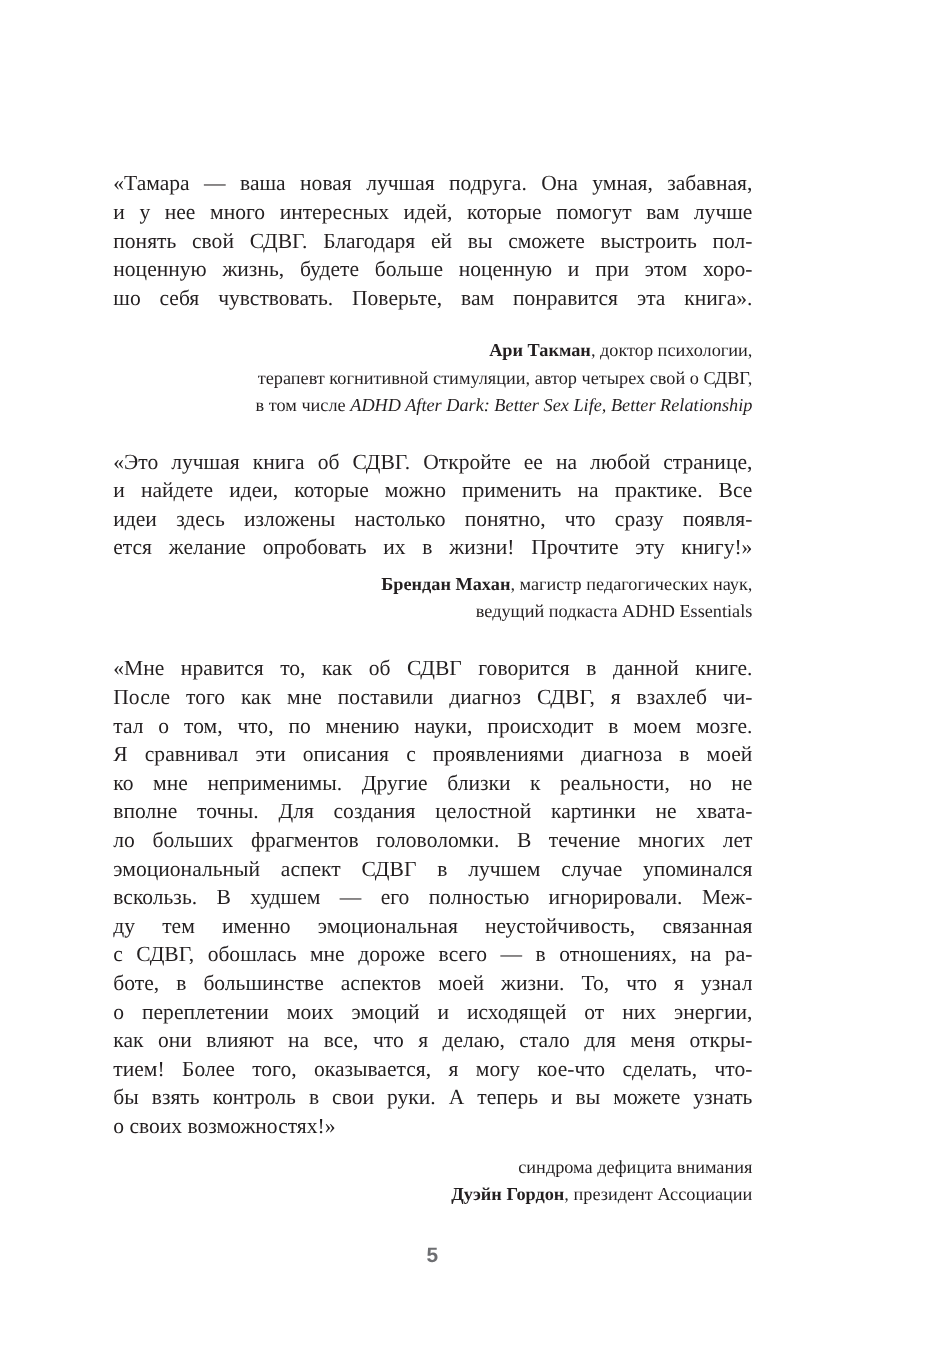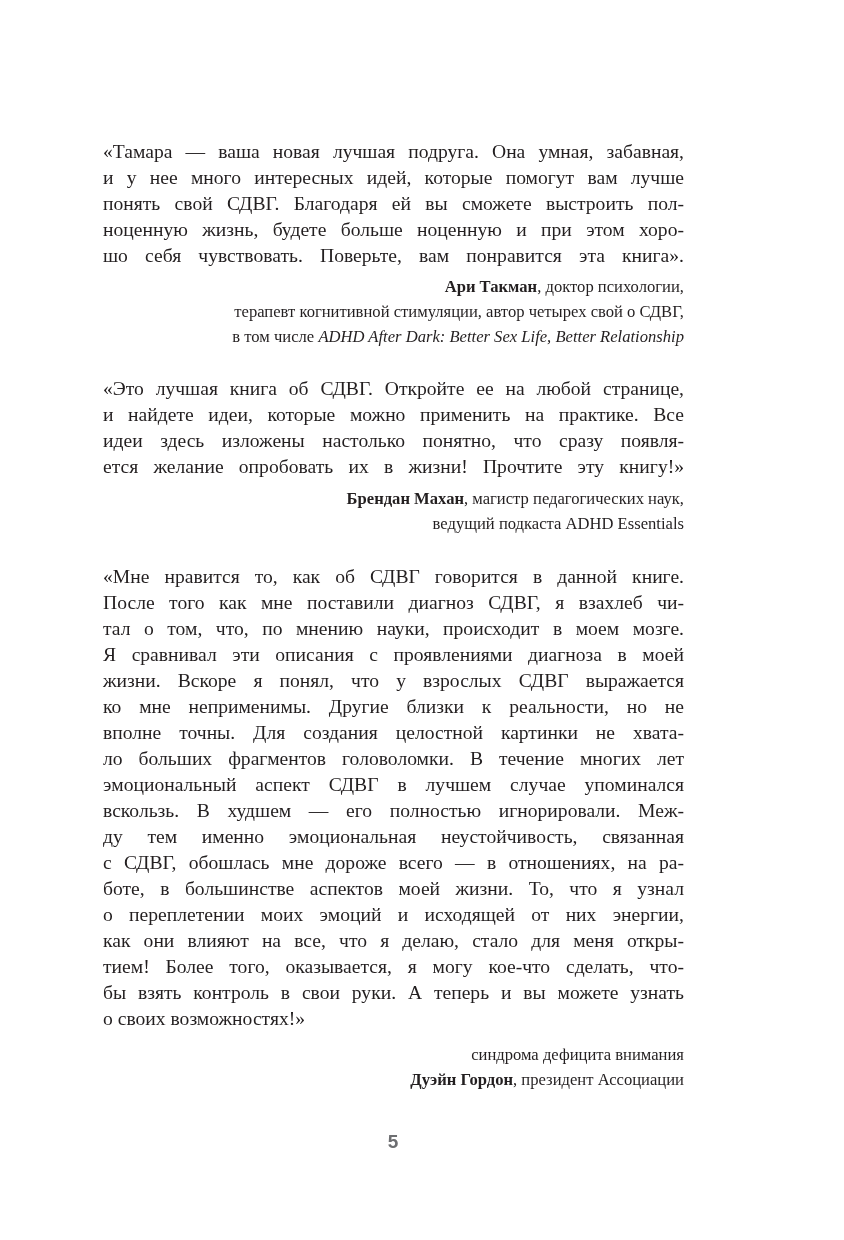--- a/index.html
+++ b/index.html
@@ -11,21 +11,21 @@
       width: 844px;
       height: 1240px;
       position: relative;
       overflow: hidden;
       font-family: "Liberation Serif", "DejaVu Serif", serif;
       color: #231f20;
     }
     .page {
       position: absolute;
       left: 103px;
-      top: 139px;
+      top: 155px;
       width: 581px;
     }
     .quote {
       font-size: 19.6px;
       line-height: 26px;
       margin: 0;
     }
     .quote .line {
       display: block;
       text-align: justify;
@@ -38,21 +38,21 @@
     }
     .attrib {
       text-align: right;
       font-size: 16.6px;
       line-height: 25px;
       margin-top: 6px;
     }
     .attrib .line { display: block; white-space: nowrap; }
     .attrib b { font-weight: bold; }
     .attrib i { font-style: italic; text-align: right; }
-    .block1 .attrib { margin-top: 5px; }
+    .block1 .attrib { margin-top: 21px; }
     .block2 { margin-top: 27px; }
     .block3 { margin-top: 28px; }
     .block3 .attrib { margin-top: 10px; }
     .page-number {
       position: absolute;
       left: 0;
       width: 786px;
       top: 1131px;
       text-align: center;
       font-family: "Liberation Sans", "DejaVu Sans", sans-serif;
@@ -93,21 +93,20 @@
       <span class="line">ведущий подкаста ADHD Essentials</span>
     </div>
   </section>
 
   <section class="block block3">
     <p class="quote">
       <span class="line">«Мне нравится то, как об СДВГ говорится в данной книге.</span>
       <span class="line">После того как мне поставили диагноз СДВГ, я взахлеб чи-</span>
       <span class="line">тал о том, что, по мнению науки, происходит в моем мозге.</span>
       <span class="line">Я сравнивал эти описания с проявлениями диагноза в моей</span>
-      <span class="line">жизни. Вскоре я понял, что у взрослых СДВГ выражается</span>
       <span class="line">ко мне неприменимы. Другие близки к реальности, но не</span>
       <span class="line">вполне точны. Для создания целостной картинки не хвата-</span>
       <span class="line">ло больших фрагментов головоломки. В течение многих лет</span>
       <span class="line">эмоциональный аспект СДВГ в лучшем случае упоминался</span>
       <span class="line">вскользь. В худшем — его полностью игнорировали. Меж-</span>
       <span class="line">ду тем именно эмоциональная неустойчивость, связанная</span>
       <span class="line">с СДВГ, обошлась мне дороже всего — в отношениях, на ра-</span>
       <span class="line">боте, в большинстве аспектов моей жизни. То, что я узнал</span>
       <span class="line">о переплетении моих эмоций и исходящей от них энергии,</span>
       <span class="line">как они влияют на все, что я делаю, стало для меня откры-</span>

